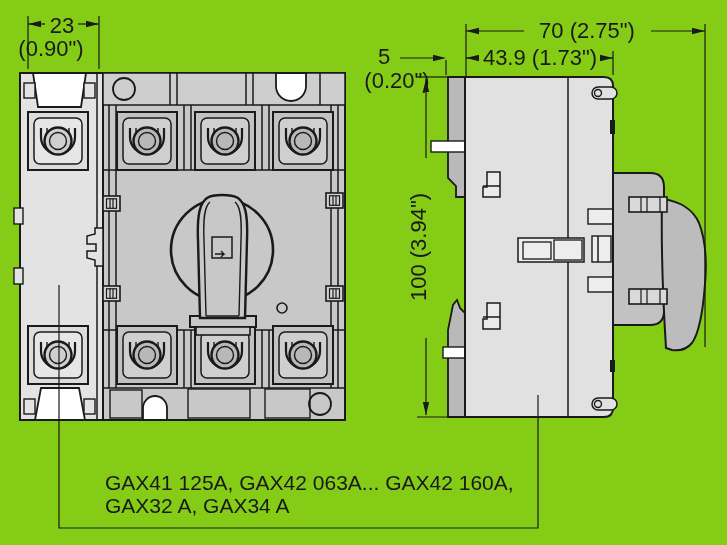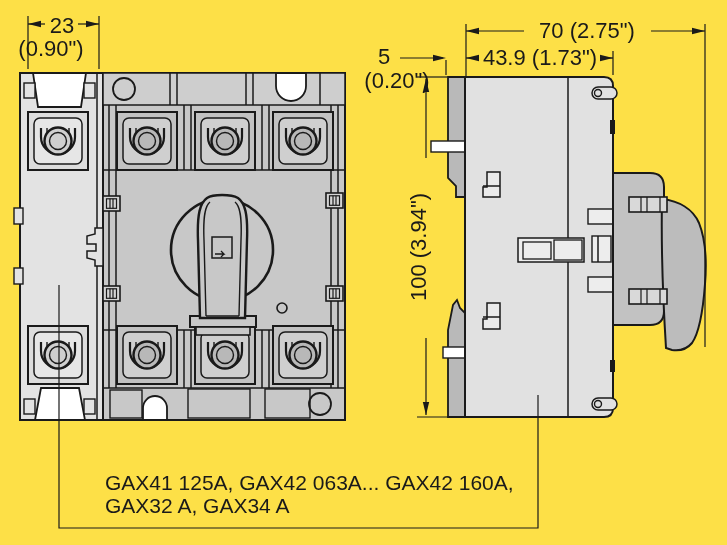--- a/index.html
+++ b/index.html
@@ -1,16 +1,16 @@
 <!DOCTYPE html>
 <html><head>
 <meta charset="utf-8">
 <style>
   html,body{margin:0;padding:0;background:#ffffff;}
-  .stage{position:relative;width:727px;height:545px;background:#fde047;overflow:hidden;
+  .stage{position:relative;width:727px;height:545px;background:#84cc16;overflow:hidden;
          font-family:"Liberation Sans",sans-serif;}
   svg{display:block;}
   text{fill:#1a1a1a;font-family:"Liberation Sans",sans-serif;}
   .dim{font-size:22px;}
   .cap{font-size:21px;}
   .thin{stroke:#1a1a1a;stroke-width:1.2;fill:none;}
   .edge15{stroke:#1a1a1a;stroke-width:1.5;fill:none;}
 </style>
 </head>
 <body>

